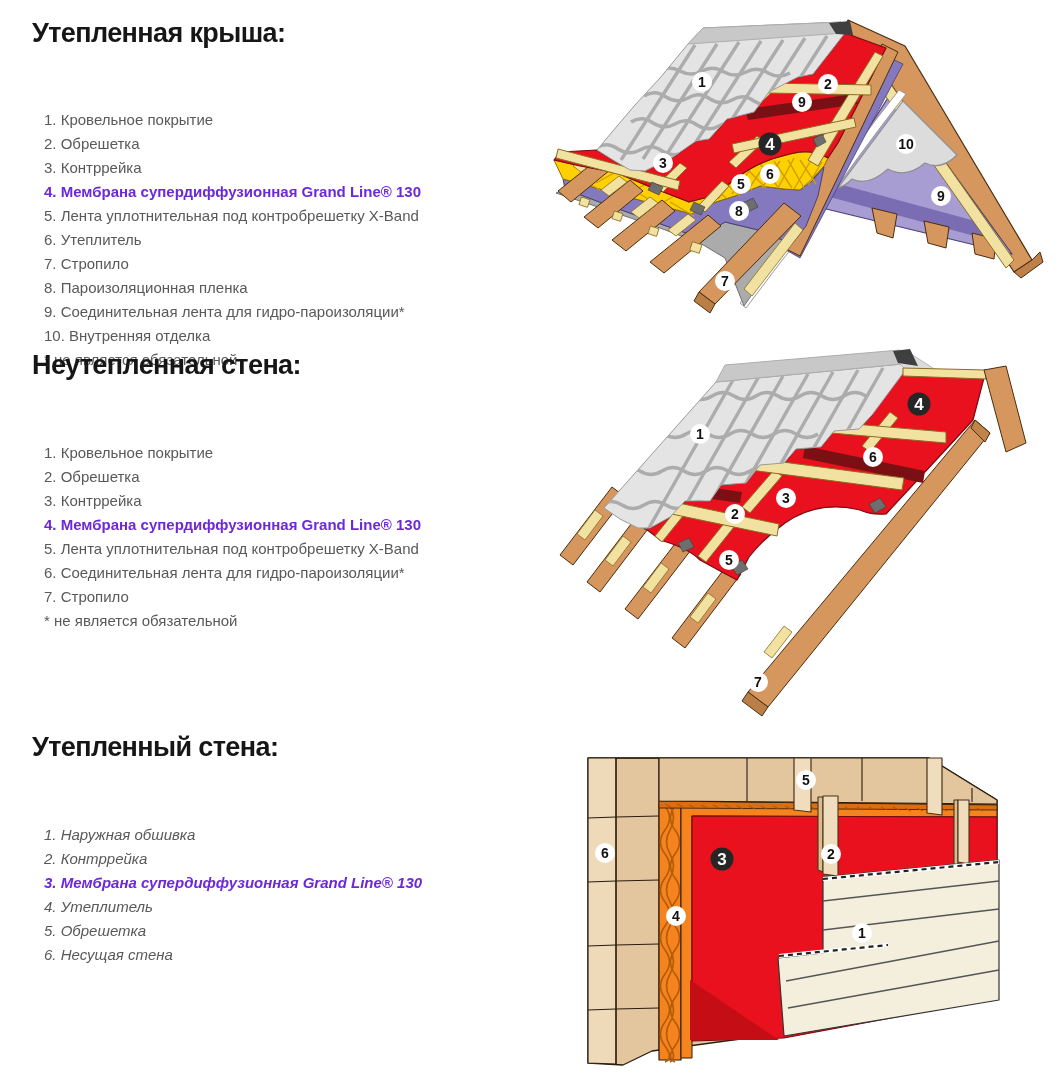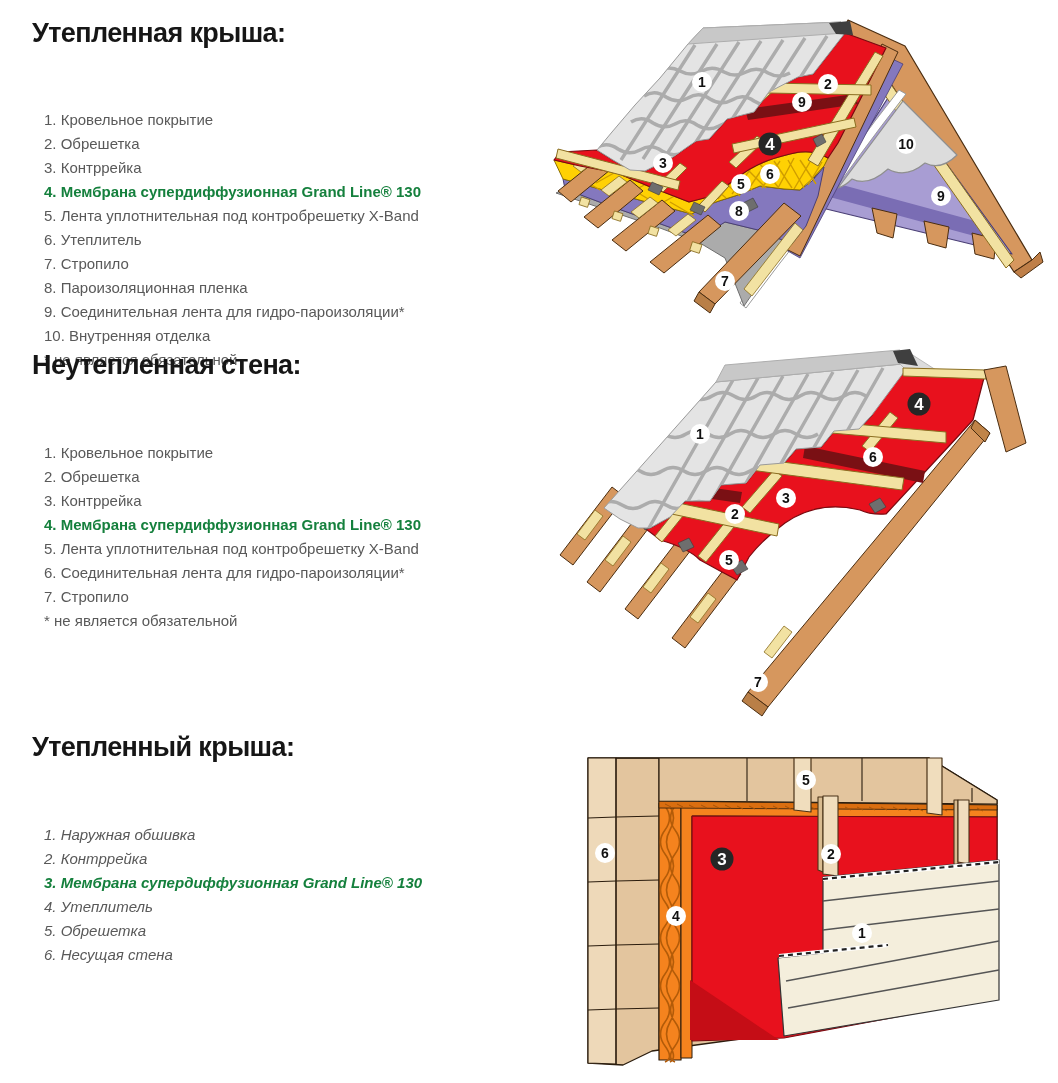--- a/index.html
+++ b/index.html
@@ -2,21 +2,21 @@
 <html><head>
 <meta charset="utf-8">
 <style>
   html,body{margin:0;padding:0;background:#ffffff;}
   body{width:1058px;height:1083px;position:relative;overflow:hidden;
        font-family:"Liberation Sans",sans-serif;}
   .h{position:absolute;left:32px;font-size:27px;font-weight:bold;color:#161616;
      letter-spacing:-0.6px;white-space:nowrap;}
   .list{position:absolute;left:44px;font-size:15px;line-height:24px;color:#595959;
         white-space:nowrap;margin-top:36px;}
-  .list b{color:#15803d;}
+  .list b{color:#6d28d9;}
   svg{position:absolute;}
   svg text{font-family:"Liberation Sans",sans-serif;font-weight:bold;}
 </style>
 </head>
 <body>
 
 <div class="h" style="top:18px;">Утепленная крыша:</div>
 <div class="list" style="top:72px;">
 1. Кровельное покрытие<br>
 2. Обрешетка<br>
@@ -36,21 +36,21 @@
 1. Кровельное покрытие<br>
 2. Обрешетка<br>
 3. Контррейка<br>
 <b>4. Мембрана супердиффузионная Grand Line® 130</b><br>
 5. Лента уплотнительная под контробрешетку X-Band<br>
 6. Соединительная лента для гидро-пароизоляции*<br>
 7. Стропило<br>
 * не является обязательной
 </div>
 
-<div class="h" style="top:732px;">Утепленный крыша:</div>
+<div class="h" style="top:732px;">Утепленный стена:</div>
 <div class="list" style="top:787px;font-style:italic;">
 1. Наружная обшивка<br>
 2. Контррейка<br>
 <b>3. Мембрана супердиффузионная Grand Line® 130</b><br>
 4. Утеплитель<br>
 5. Обрешетка<br>
 6. Несущая стена
 </div>
 
 <svg style="left:540px;top:8px;" width="512" height="310" viewBox="540 8 512 310">

